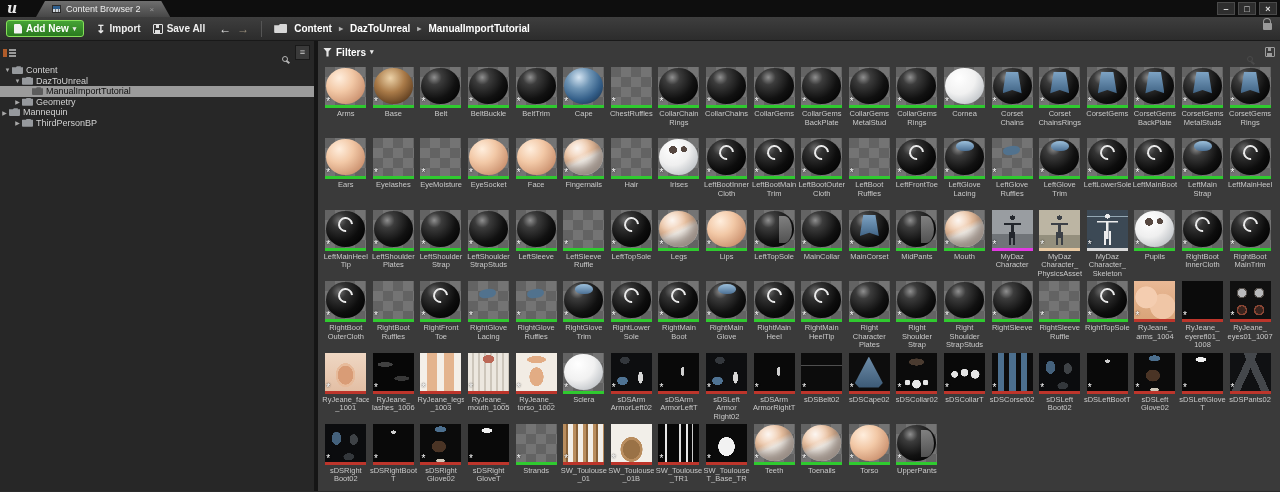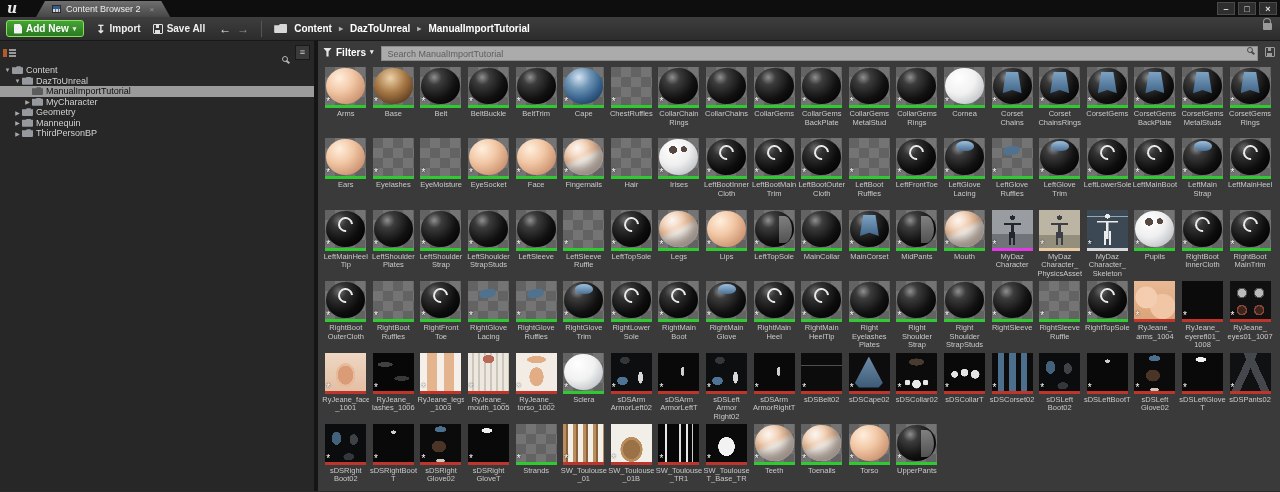--- a/index.html
+++ b/index.html
@@ -333,52 +333,46 @@
         <div class="tree-row" style="padding-left: 13px;">
           <span class="tree-arrow">▼</span>
           <span class="tree-folder"></span>
           <span>DazToUnreal</span>
         </div>
         <div class="tree-row sel" style="padding-left: 23px;">
           <span class="tree-arrow"></span>
           <span class="tree-folder"></span>
           <span>ManualImportTutorial</span>
         </div>
-        <div class="tree-row" style="padding-left: 23px;">
-          <span class="tree-arrow">▶</span>
-          <span class="tree-folder"></span>
-          <span>MyCharacter</span>
-        </div>
         <div class="tree-row" style="padding-left: 13px;">
           <span class="tree-arrow">▶</span>
           <span class="tree-folder"></span>
           <span>Geometry</span>
         </div>
-        <div class="tree-row" style="padding-left: 13px;">
+        <div class="tree-row" style="">
           <span class="tree-arrow">▶</span>
           <span class="tree-folder"></span>
           <span>Mannequin</span>
         </div>
         <div class="tree-row" style="padding-left: 13px;">
           <span class="tree-arrow">▶</span>
           <span class="tree-folder"></span>
           <span>ThirdPersonBP</span>
         </div>
       </div>
   </div>
 
   <div class="rightpanel">
     <div class="searchrow">
       <div class="filters">
         <span class="funnel"></span>
         <span>Filters</span>
         <span class="caret">▾</span>
       </div>
       <div class="main-search-wrap">
-        <input class="main-search" placeholder="Search ManualImportTutorial" style="">
         <span class="mag-dark"></span>
       </div>
       <span class="floppy floppy-gray"></span>
     </div>
     <div class="grid" id="grid">
         <div class="cell">
           <div class="thumb th-sphere-skin">
             <span class="star">*</span>
             <span class="bar" style="background: rgb(47, 202, 47);"></span>
           </div>
@@ -872,21 +866,21 @@
             <span class="star">*</span>
             <span class="bar" style="background: rgb(47, 202, 47);"></span>
           </div>
           <div class="label">RightMain HeelTip</div>
         </div>
         <div class="cell">
           <div class="thumb th-sphere-black">
             <span class="star">*</span>
             <span class="bar" style="background: rgb(47, 202, 47);"></span>
           </div>
-          <div class="label">Right Eyelashes Plates</div>
+          <div class="label">Right Character Plates</div>
         </div>
         <div class="cell">
           <div class="thumb th-sphere-black">
             <span class="star">*</span>
             <span class="bar" style="background: rgb(47, 202, 47);"></span>
           </div>
           <div class="label">Right Shoulder Strap</div>
         </div>
         <div class="cell">
           <div class="thumb th-sphere-black">

